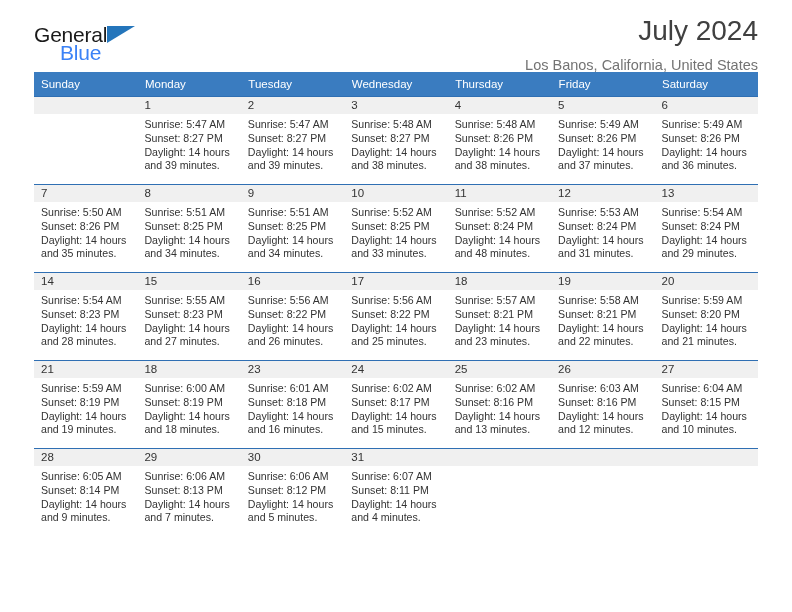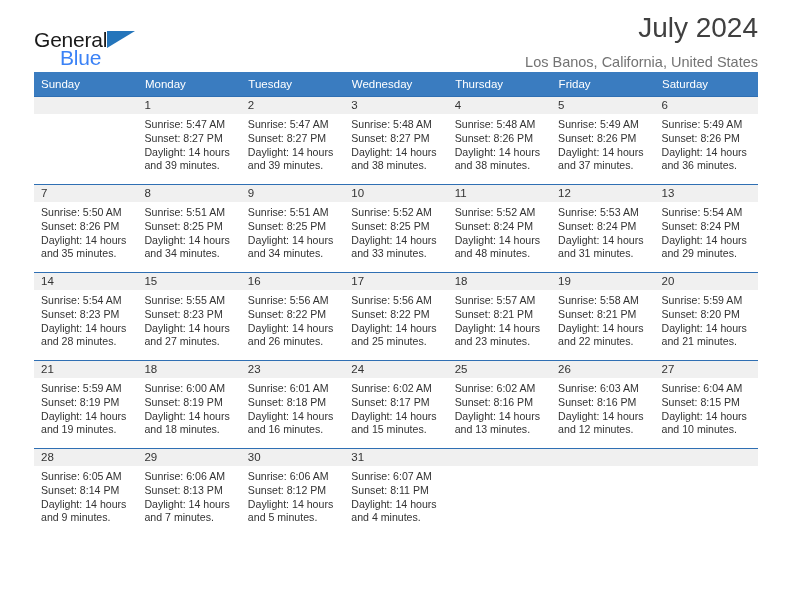--- a/index.html
+++ b/index.html
@@ -18,21 +18,21 @@
     position: relative;
     width: 792px;
     height: 612px;
     box-sizing: border-box;
     padding: 0 34px;
   }
 
   
   .topbar {
     display: flex;
-    align-items: flex-end;
+    align-items: center;
     justify-content: space-between;
     height: 72px;
     padding-top: 18px;
     box-sizing: border-box;
   }
   .logo {
     position: relative;
     width: 110px;
     height: 44px;
     flex: none;

